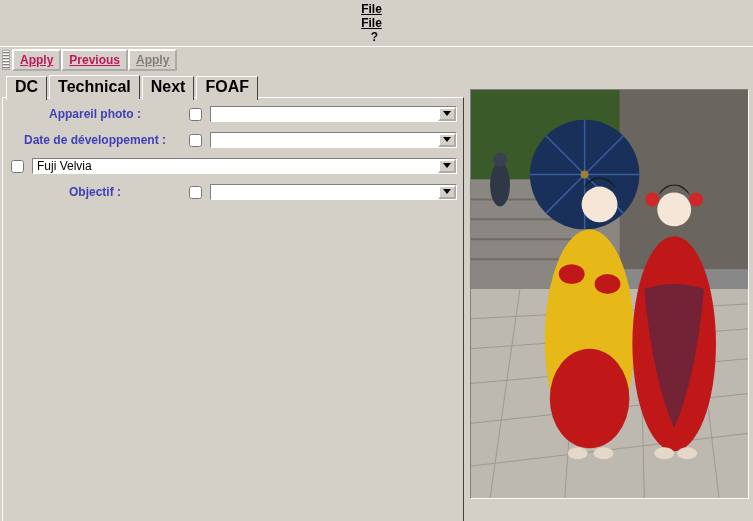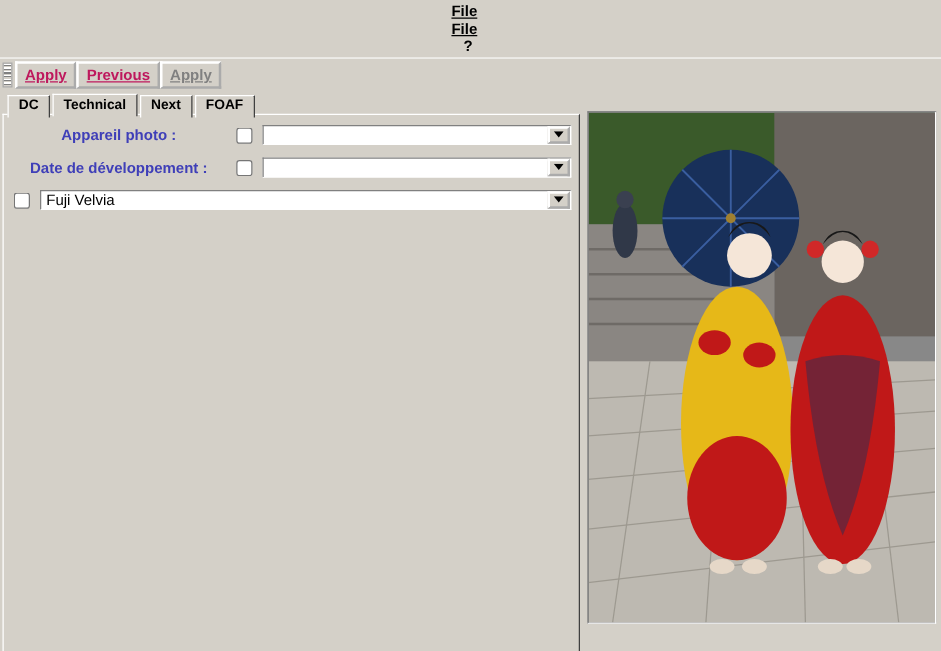--- a/index.html
+++ b/index.html
@@ -78,21 +78,21 @@
     display: flex;
     gap: 2px;
     padding-left: 4px;
   }
   .tab {
     background: #d4d0c8;
     border: 1px solid #808080;
     border-bottom: none;
     padding: 2px 8px;
     font-weight: bold;
-    font-size: 11px;
+    font-size: 16px;
     cursor: pointer;
     position: relative;
     top: 1px;
     color: #000;
   }
   .tab.active {
     background: #d4d0c8;
     border-top: 1px solid #fff;
     border-left: 1px solid #fff;
     border-right: 1px solid #404040;
@@ -244,20 +244,32 @@
         <div class="combo">
           <div class="combo-text">Fuji Velvia</div>
           <div class="combo-btn">
             <svg viewBox="0 0 8 6">
                 <polygon points="0,0 8,0 4,5" fill="#000"></polygon>
               </svg>
           </div>
         </div>
       </div>
 
+      <div class="form-row">
+        <label>Objectif :</label>
+        <input type="checkbox" style="">
+        <div class="combo">
+          <div class="combo-text"></div>
+          <div class="combo-btn">
+            <svg viewBox="0 0 8 6">
+                <polygon points="0,0 8,0 4,5" fill="#000"></polygon>
+              </svg>
+          </div>
+        </div>
+      </div>
 
     </div>
   </div>
 
   <div class="right-pane">
     <div class="photo-frame">
       <svg class="photo" viewBox="0 0 280 410" preserveAspectRatio="xMidYMid slice">
 
         <rect x="0" y="0" width="280" height="90" fill="#3a5a2a"></rect>
 

